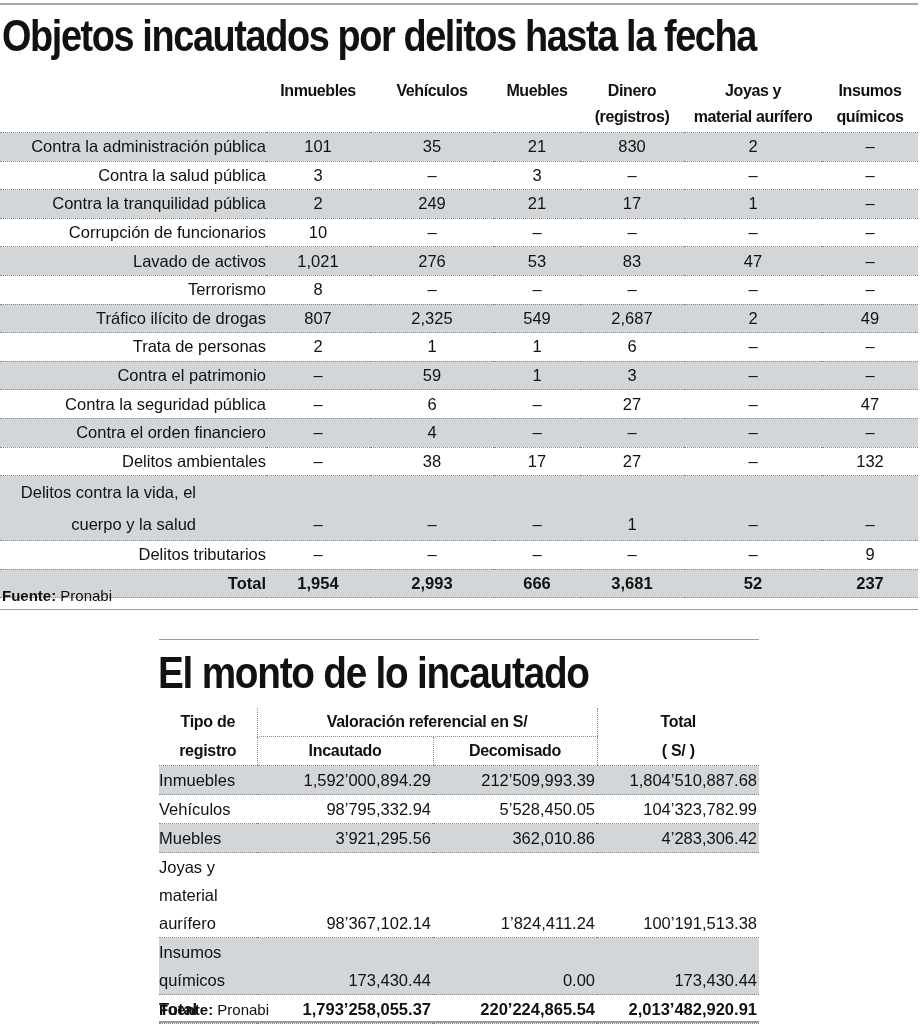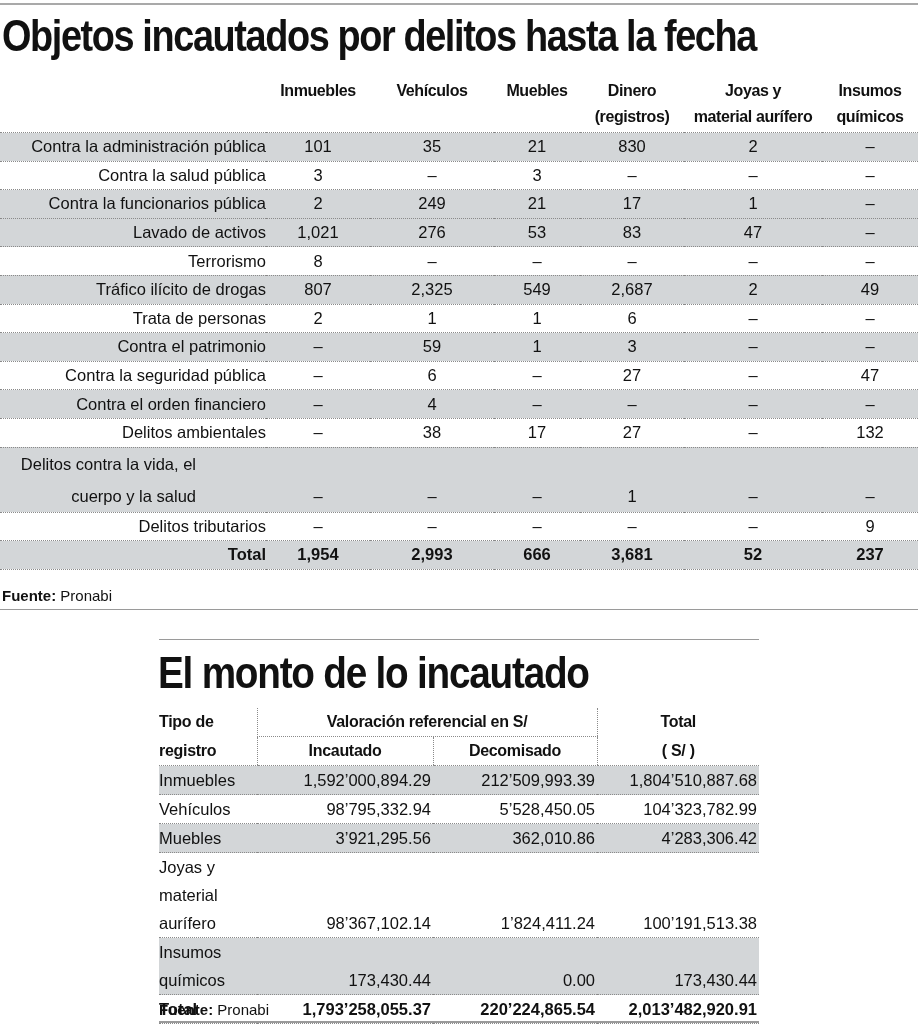--- a/index.html
+++ b/index.html
@@ -19,21 +19,21 @@
   #t1 tr.tall td.lbl { white-space:normal; }
   #t1 tr.total td { font-weight:bold; }
   .src1 { position:absolute; left:2px; top:587px; font-size:15px; }
   .src1 b, .src2 b { font-weight:bold;text-align:right; }
   .line1 { position:absolute; left:0; top:609px; width:918px; height:1px; background:#9a9a9a; }
   .line2 { position:absolute; left:159px; top:639px; width:600px; height:1px; background:#9a9a9a; }
   .title2 { position:absolute; left:158px; top:645px; font-size:44px; font-weight:bold; letter-spacing:-1.4px;
             transform:scaleX(0.88); transform-origin:left top; white-space:nowrap; line-height:56px; }
   #t2 { position:absolute; left:159px; top:708px; width:600px; table-layout:fixed; font-size:16.5px; }
   #t2 th { font-weight:bold; font-size:16px; height:28px; line-height:28px; padding:0; letter-spacing:-0.3px;text-align:center; }
-  #t2 th.left { text-align:left;margin-left:43px; }
+  #t2 th.left { text-align:center;margin-left:43px; }
   #t2 th.vsep { border-left:1px dotted #8a8a8a; }
   #t2 th.hsep { border-bottom:1px dotted #8a8a8a; }
   #t2 thead tr.last th { border-bottom:1px dotted #8a8a8a; }
   #t2 td { height:28px; line-height:28px; padding:0; border-bottom:1px dotted #8a8a8a; white-space:nowrap; }
   #t2 td.lbl { text-align:left; }
   #t2 td.num { text-align:right; padding-right:2px; }
   #t2 tr.shade td { background:#d3d6d8; }
   #t2 tr.tall td { height:56px; vertical-align:bottom; }
   #t2 tr.tall td.lbl { white-space:normal; line-height:28px; }
   #t2 tr.total td { font-weight:bold; }
@@ -80,26 +80,35 @@
     <tr>
       <td class="lbl">Contra la salud pública</td>
       <td class="num">3</td>
       <td class="num">–</td>
       <td class="num">3</td>
       <td class="num">–</td>
       <td class="num">–</td>
       <td class="num">–</td>
     </tr>
     <tr class="shade">
-      <td class="lbl">Contra la funcionarios pública</td>
+      <td class="lbl">Contra la tranquilidad pública</td>
       <td class="num">2</td>
       <td class="num">249</td>
       <td class="num">21</td>
       <td class="num">17</td>
       <td class="num">1</td>
+      <td class="num">–</td>
+    </tr>
+    <tr>
+      <td class="lbl">Corrupción de funcionarios</td>
+      <td class="num">10</td>
+      <td class="num">–</td>
+      <td class="num">–</td>
+      <td class="num">–</td>
+      <td class="num">–</td>
       <td class="num">–</td>
     </tr>
     <tr class="shade">
       <td class="lbl">Lavado de activos</td>
       <td class="num">1,021</td>
       <td class="num">276</td>
       <td class="num">53</td>
       <td class="num">83</td>
       <td class="num">47</td>
       <td class="num">–</td>

